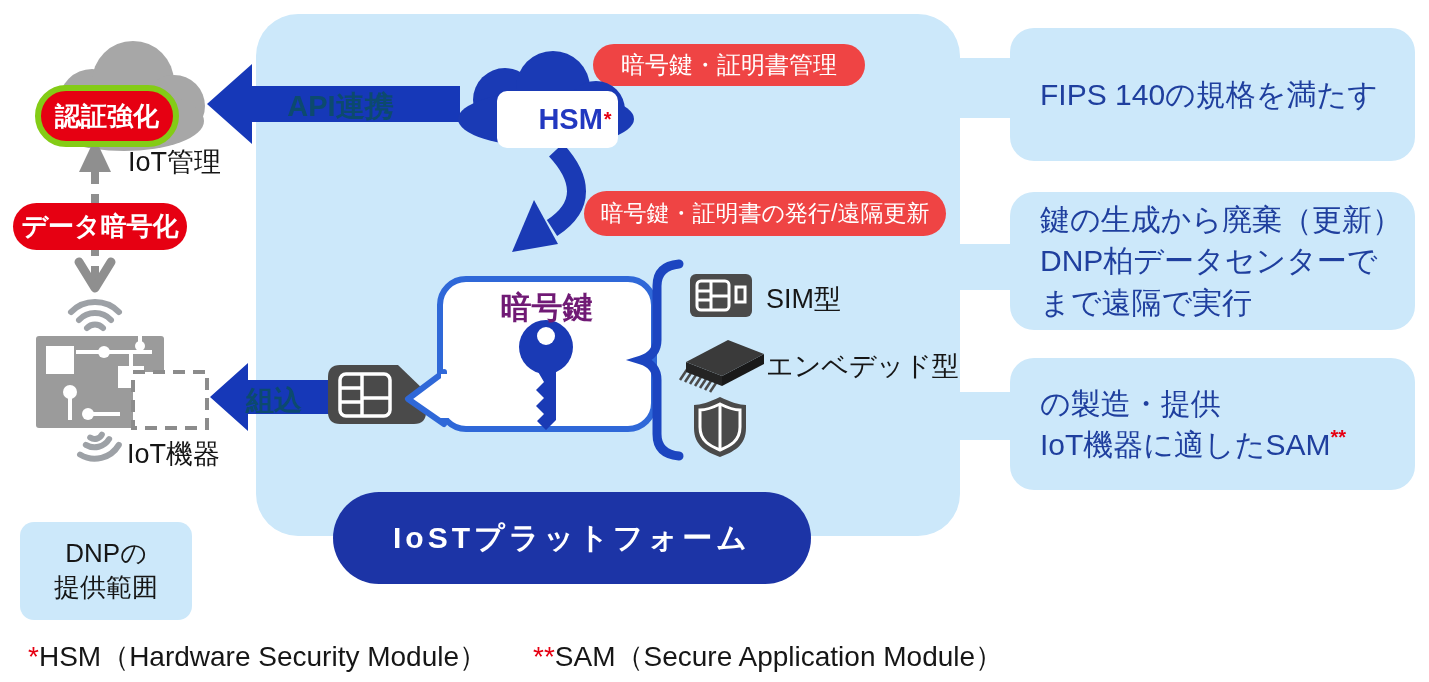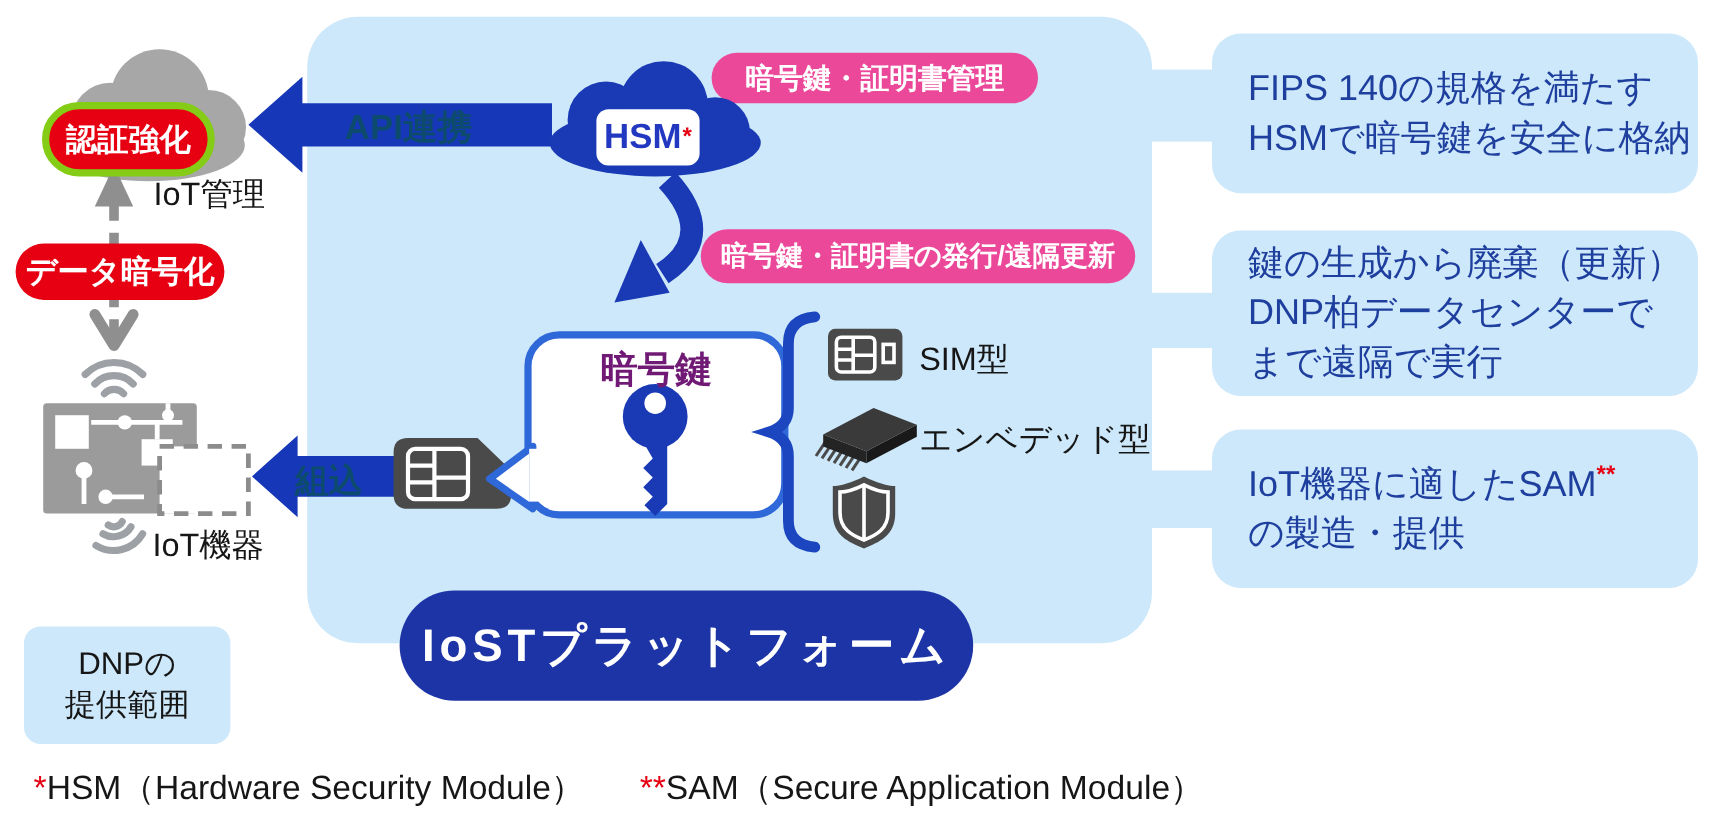--- a/index.html
+++ b/index.html
@@ -11,40 +11,40 @@
   
   .z0{z-index:0;} .z1{z-index:1;} .z3{z-index:3;}
   #art{position:absolute;left:0;top:0;z-index:2;pointer-events:none;}
 
   .panel{left:256px;top:14px;width:704px;height:522px;background:#CCE8FA;border-radius:42px;}
   .note-box{left:1010px;width:405px;background:#CCE8FA;border-radius:24px;
     display:flex;flex-direction:column;justify-content:center;padding-left:30px;box-sizing:border-box;
     color:#1F3F9E;font-size:30px;line-height:1.38;}
   .note-tab{left:948px;width:68px;background:#CCE8FA;}
 
-  .pill-indigo{background:#ec4899;color:#fff;display:flex;align-items:center;justify-content:center;
-    border-radius:999px;font-size:24px;font-weight:bold;}
+  .pill-indigo{background:#ef4444;color:#fff;display:flex;align-items:center;justify-content:center;
+    border-radius:999px;font-size:24px;}
   .pill-red{background:#E60012;color:#fff;display:flex;align-items:center;justify-content:center;
     border-radius:999px;font-size:26px;font-weight:bold;}
 
   .iost-pill{left:333px;top:492px;width:478px;height:92px;background:#1C34A6;border-radius:46px;
     display:flex;flex-direction:column;align-items:center;justify-content:center;color:#fff;}
-  .iost-line1{font-size:38px;font-weight:bold;letter-spacing:4px;}
+  .iost-line1{font-size:30px;font-weight:bold;letter-spacing:4px;}
   .iost-line2{font-size:22px;letter-spacing:2px;margin-top:2px;}
 
   .dnp-box{left:20px;top:522px;width:172px;height:98px;background:#CCE8FA;border-radius:14px;
     display:flex;flex-direction:column;align-items:center;justify-content:center;
     color:#161616;font-size:26px;line-height:1.3;}
 
   .arrow-label{color:#0c4a6e;font-weight:bold;text-align:center;}
   .black-label{color:#161616;font-size:27px;}
 
-  .hsm-box{left:497px;top:91px;width:86px;height:47px;background:#fff;border-radius:10px;
+  .hsm-box{left:497px;top:91px;width:86px;height:57px;background:#fff;border-radius:10px;
     display:flex;align-items:center;justify-content:center;
-    color:#2238C0;font-size:29px;font-weight:bold;}
+    color:#2238C0;font-size:29px;font-weight:bold;padding-left:35px;}
   .hsm-box sup{color:#E60012;font-size:20px;margin-left:1px;}
 
   .bubble-label{left:440px;top:287px;width:214px;text-align:center;
     color:#701a75;font-size:31px;font-weight:bold;}
 
   .type-label{font-size:27px;color:#161616;}
 
   .footnote{left:28px;top:638px;font-size:28px;color:#161616;white-space:nowrap;}
   .footnote .star{color:#E60012;}
   .footnote .part2{margin-left:46px;}
@@ -56,32 +56,31 @@
 <div id="canvas">
 
   <div class="abs z0 panel"></div>
 
   <div class="abs z0 note-tab" style="top:58px;height:60px;"></div>
   <div class="abs z0 note-tab" style="top:244px;height:46px;"></div>
   <div class="abs z0 note-tab" style="top:392px;height:48px;"></div>
 
   <div class="abs z0 note-box" style="top:28px;height:133px;">
     <div>FIPS 140の規格を満たす</div>
-    <div>HSMで暗号鍵を安全に格納</div>
   </div>
   <div class="abs z0 note-box" style="top:192px;height:138px;">
     <div>鍵の生成から廃棄（更新）</div>
     <div>DNP柏データセンターで</div>
     <div>まで遠隔で実行</div>
   </div>
   <div class="abs z0 note-box" style="top:358px;height:132px;">
+    <div>の製造・提供</div>
     <div>
       <span>IoT機器に適したSAM</span><span class="note-sup">**</span>
     </div>
-    <div>の製造・提供</div>
   </div>
 
   <div class="abs z1 pill-indigo" style="left:593px;top:44px;width:272px;height:42px;">暗号鍵・証明書管理</div>
   <div class="abs z1 pill-indigo" style="left:584px;top:191px;width:362px;height:45px;font-size:23px;">暗号鍵・証明書の発行/遠隔更新</div>
 
   <div class="abs z1 iost-pill">
     <div class="iost-line1">IoSTプラットフォーム</div>
   </div>
 
   <div class="abs z1 dnp-box">

